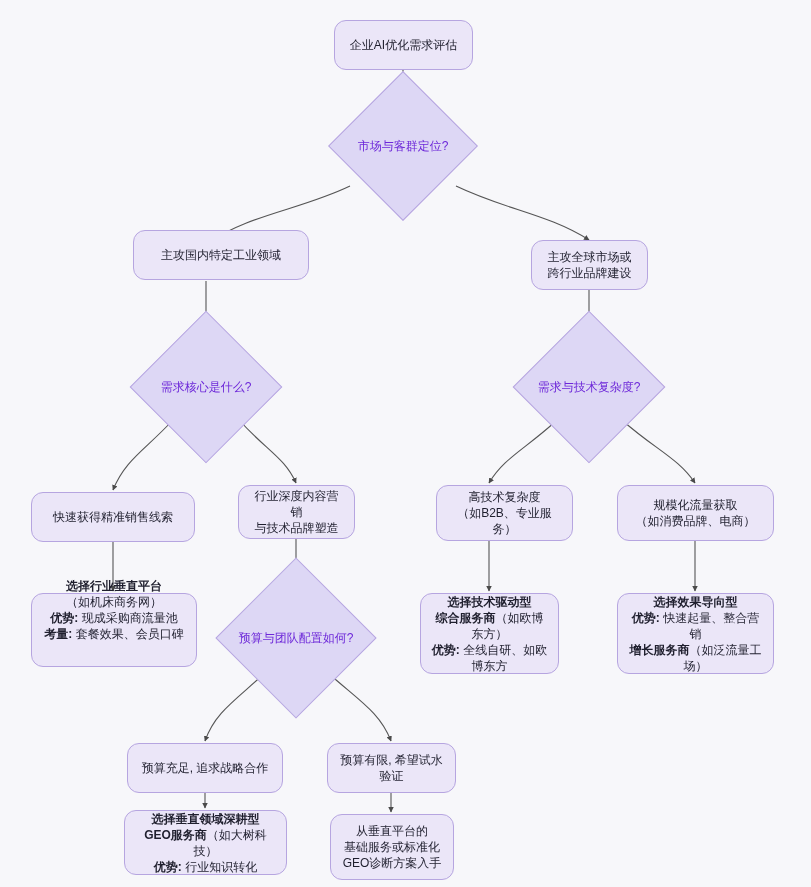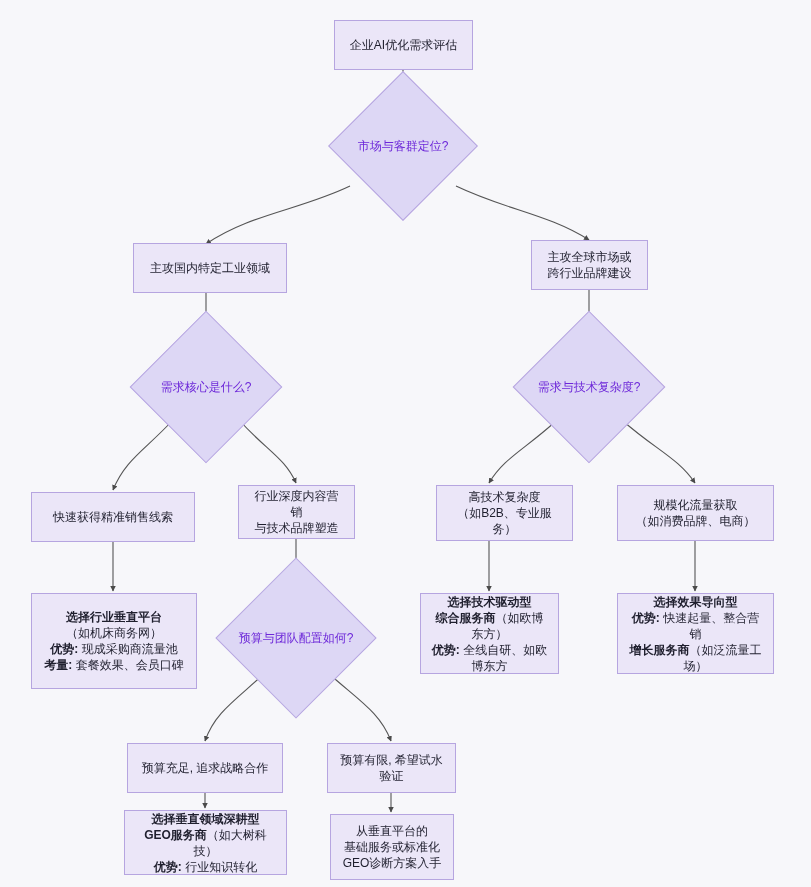--- a/index.html
+++ b/index.html
@@ -33,21 +33,21 @@
     align-items: center;
     justify-content: center;
     text-align: center;
     color: #1f1f2e;
     font-size: 12px;
     line-height: 16px;
   }
   .node.rect {
     background: #ebe6f8;
     border: 1px solid #b6a5e0;
-    border-radius: 0;
+    border-radius: 12px;
     padding: 24px 10px;
   }
   .node.rect .txt {
     width: 100%;
   }
   .dwrap {
     position: absolute;
   }
   .dshape {
     position: absolute;
@@ -125,21 +125,21 @@
 
   <div class="node rect" style="left:334px; top:20px; width:139px; height:37px;">
     <span class="txt">企业AI优化需求评估</span>
   </div>
 
   <div class="dwrap" style="left:350px; top:93px; width:106px; height:106px;">
     <div class="dshape"></div>
     <div class="dlabel">市场与客群定位?</div>
   </div>
 
-  <div class="node rect" style="left:133px; top:243px; width:154px; height:35px;">
+  <div class="node rect" style="left:133px; top:230px; width:176px; height:35px;">
     <span class="txt">主攻国内特定工业领域</span>
   </div>
 
   <div class="node rect" style="left:531px; top:240px; width:117px; height:49px;">
     <span class="txt">
       <span class="ln">主攻全球市场或</span>
       <span class="ln">跨行业品牌建设</span>
     </span>
   </div>
 
@@ -171,21 +171,21 @@
     </span>
   </div>
 
   <div class="node rect" style="left:617px; top:485px; width:157px; height:56px;">
     <span class="txt">
       <span class="ln">规模化流量获取</span>
       <span class="ln">（如消费品牌、电商）</span>
     </span>
   </div>
 
-  <div class="node rect" style="left:31px; top:593px; width:166px; height:96px;">
+  <div class="node rect" style="left:31px; top:593px; width:166px; height:74px;align-items:flex-end;">
     <span class="txt">
       <span class="ln b">选择行业垂直平台</span>
       <span class="ln">（如机床商务网）</span>
       <span class="ln"><span class="b">优势:</span><span> 现成采购商流量池</span></span>
       <span class="ln"><span class="b">考量:</span><span> 套餐效果、会员口碑</span></span>
     </span>
   </div>
 
   <div class="dwrap" style="left:239px; top:581px; width:114px; height:114px;">
     <div class="dshape"></div>

